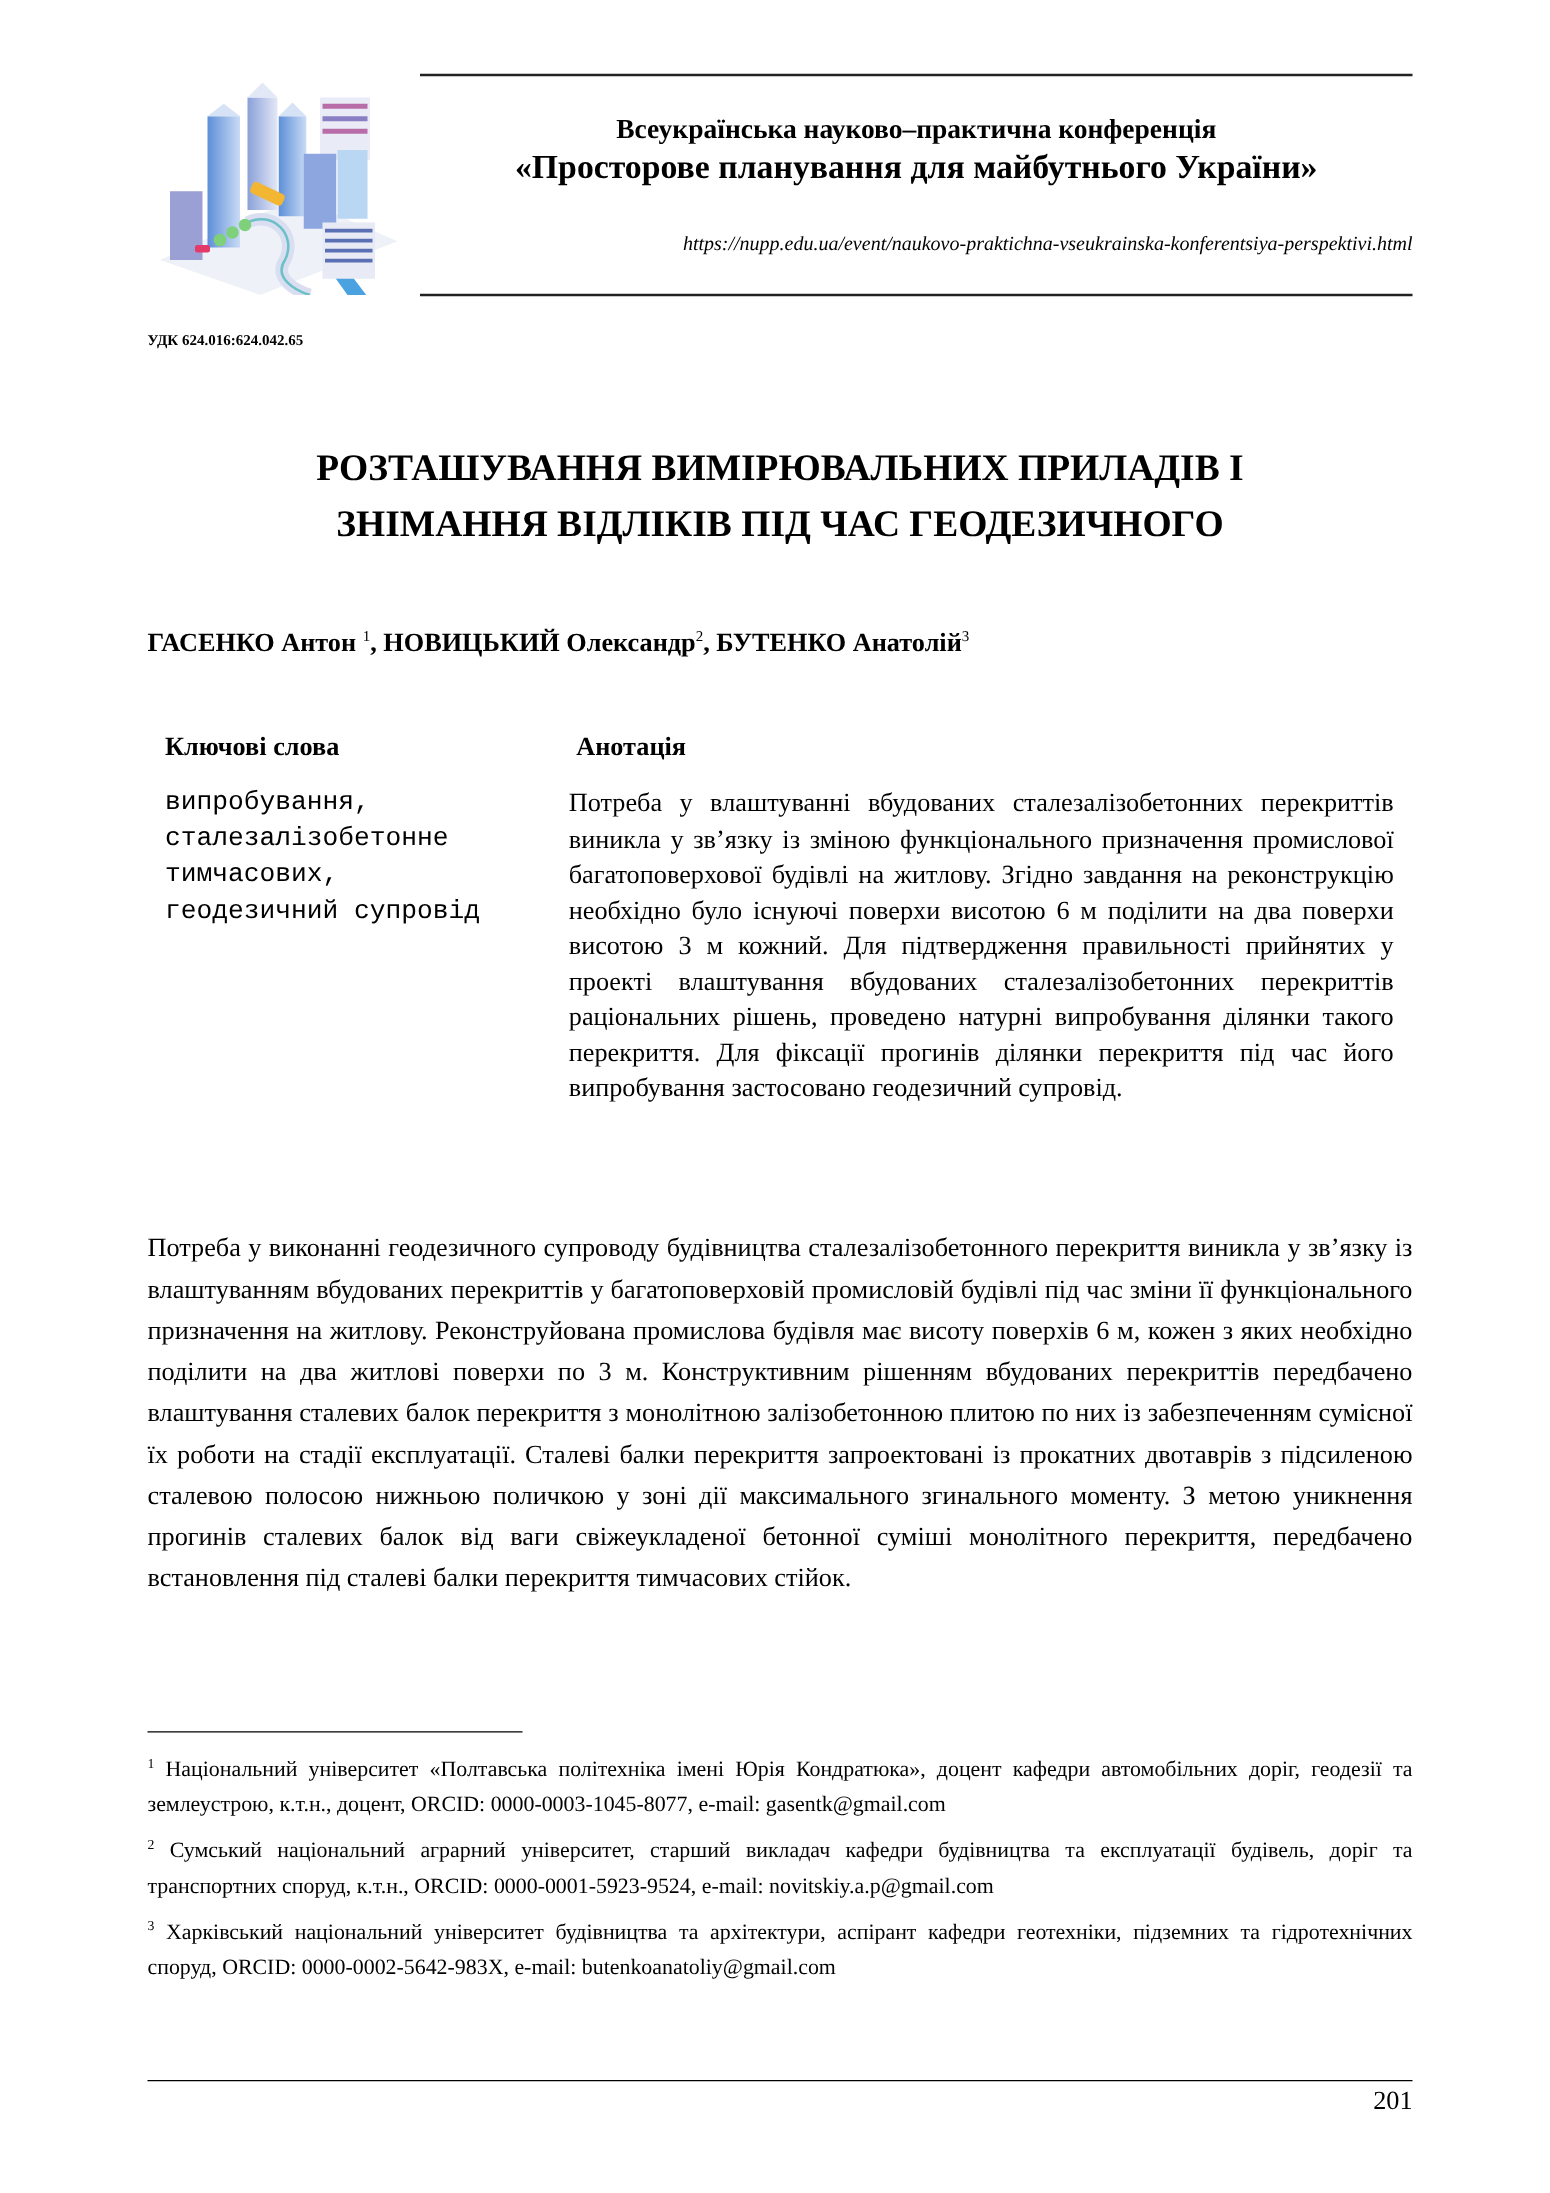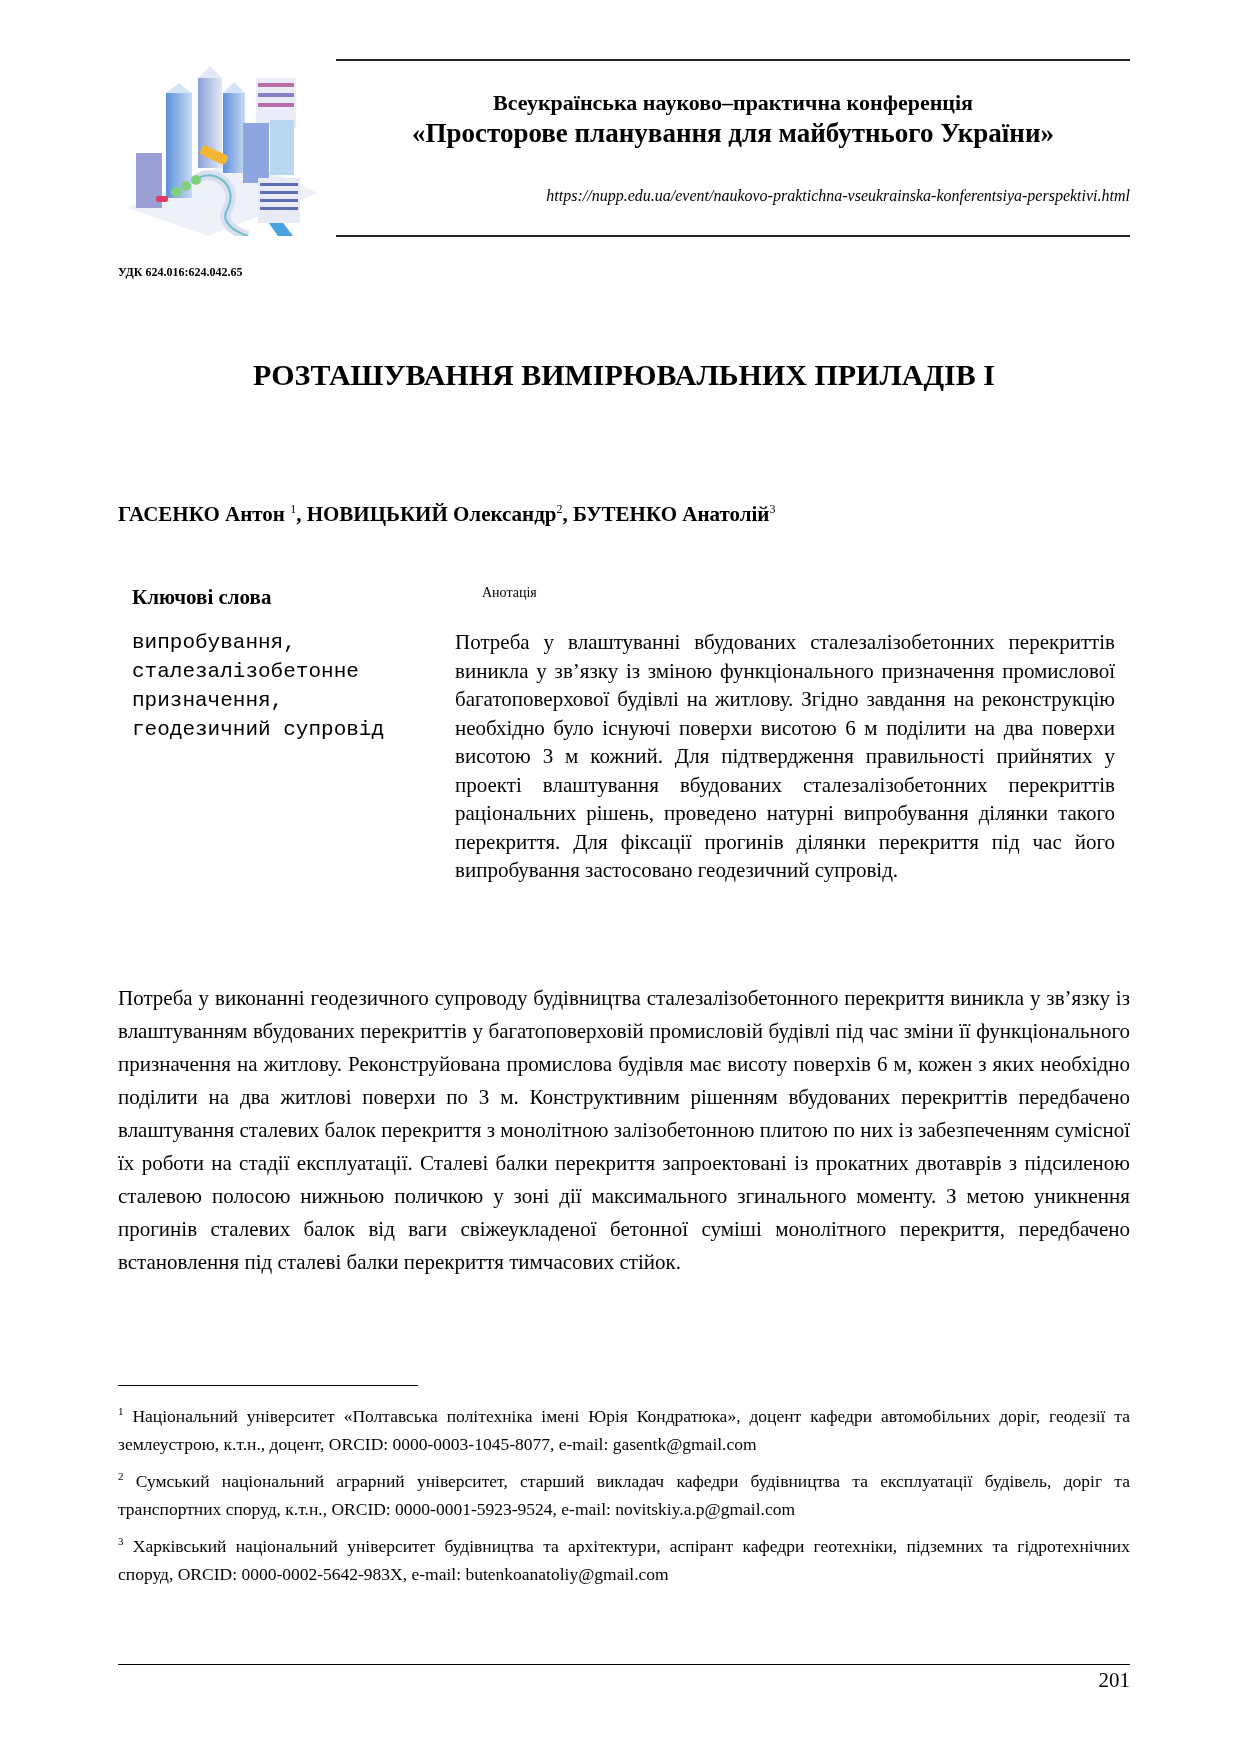--- a/index.html
+++ b/index.html
@@ -18,21 +18,21 @@
     .conf-url { position: absolute; left: 336px; width: 794px; top: 187px; text-align: right; font-style: italic; font-size: 16px; }
 
     .udk { position: absolute; left: 118px; top: 265px; font-weight: bold; font-size: 12px; }
 
     .title { position: absolute; left: 118px; width: 1012px; top: 315px; text-align: center; font-weight: bold; font-size: 30px; line-height: 45px; margin-top: 37px; }
     .authors { position: absolute; left: 118px; width: 1012px; top: 502px; text-align: left; font-weight: bold; font-size: 21px; }
     .authors sup { font-size: 12px; font-weight: normal; }
 
     .kw-head { position: absolute; left: 132px; top: 585px; font-weight: bold; font-size: 21px; }
     .kw-list { position: absolute; left: 132px; top: 628px; font-size: 21px; line-height: 29px; font-family: Liberation Mono, monospace; }
-    .ab-head { position: absolute; left: 482px; top: 585px; font-weight: normal; font-size: 14px; }
+    .ab-head { position: absolute; left: 461px; top: 585px; font-weight: bold; font-size: 21px; }
     .ab-text { position: absolute; left: 455px; width: 660px; top: 628px; font-size: 21px; line-height: 28.5px; text-align: justify; }
 
     .body-text { position: absolute; left: 118px; width: 1012px; top: 982px; font-size: 21px; line-height: 33px; text-align: justify; }
 
     .fn-rule { position: absolute; left: 118px; top: 1385px; width: 300px; border-top: 1.5px solid #000; }
     .fn { position: absolute; left: 118px; width: 1012px; font-size: 17.5px; line-height: 28px; text-align: justify; }
     .fn sup { font-size: 11px; }
     .fn1 { top: 1397px; }
     .fn2 { top: 1462px; }
     .fn3 { top: 1527px; }
@@ -90,29 +90,30 @@
 <div class="conf-1">Всеукраїнська науково–практична конференція</div>
 <div class="conf-2">«Просторове планування для майбутнього України»</div>
 <div class="conf-url">https://nupp.edu.ua/event/naukovo-praktichna-vseukrainska-konferentsiya-perspektivi.html</div>
 
 <div class="hdr-line bot"></div>
 
 <div class="udk">УДК 624.016:624.042.65</div>
 
 <div class="title">
   <div>РОЗТАШУВАННЯ ВИМІРЮВАЛЬНИХ ПРИЛАДІВ І</div>
+  <div>ЗНІМАННЯ ВІДЛІКІВ ПІД ЧАС ГЕОДЕЗИЧНОГО</div>
 </div>
 
 <div class="authors"><span>ГАСЕНКО Антон </span><sup>1</sup><span>, НОВИЦЬКИЙ Олександр</span><sup>2</sup><span>, БУТЕНКО Анатолій</span><sup>3</sup></div>
 
 <div class="kw-head">Ключові слова</div>
 <div class="kw-list">
   <div>випробування,</div>
   <div>сталезалізобетонне</div>
-  <div>призначення,</div>
+  <div>тимчасових,</div>
   <div>геодезичний супровід</div>
 </div>
 
 <div class="ab-head">Анотація</div>
 <div class="ab-text">Потреба у влаштуванні вбудованих сталезалізобетонних перекриттів виникла у зв’язку із зміною функціонального призначення промислової багатоповерхової будівлі на житлову. Згідно завдання на реконструкцію необхідно було існуючі поверхи висотою 6 м поділити на два поверхи висотою 3 м кожний. Для підтвердження правильності прийнятих у проекті влаштування вбудованих сталезалізобетонних перекриттів раціональних рішень, проведено натурні випробування ділянки такого перекриття. Для фіксації прогинів ділянки перекриття під час його випробування застосовано геодезичний супровід.</div>
 
 <div class="body-text">Потреба у виконанні геодезичного супроводу будівництва сталезалізобетонного перекриття виникла у зв’язку із влаштуванням вбудованих перекриттів у багатоповерховій промисловій будівлі під час зміни її функціонального призначення на житлову. Реконструйована промислова будівля має висоту поверхів 6 м, кожен з яких необхідно поділити на два житлові поверхи по 3 м. Конструктивним рішенням вбудованих перекриттів передбачено влаштування сталевих балок перекриття з монолітною залізобетонною плитою по них із забезпеченням сумісної їх роботи на стадії експлуатації. Сталеві балки перекриття запроектовані із прокатних двотаврів з підсиленою сталевою полосою нижньою поличкою у зоні дії максимального згинального моменту. З метою уникнення прогинів сталевих балок від ваги свіжеукладеної бетонної суміші монолітного перекриття, передбачено встановлення під сталеві балки перекриття тимчасових стійок.</div>
 
 <div class="fn-rule"></div>
 <div class="fn fn1"><sup>1</sup><span> Національний університет «Полтавська політехніка імені Юрія Кондратюка», доцент кафедри автомобільних доріг, геодезії та землеустрою, к.т.н., доцент, ORCID: 0000-0003-1045-8077, e-mail: gasentk@gmail.com</span></div>

